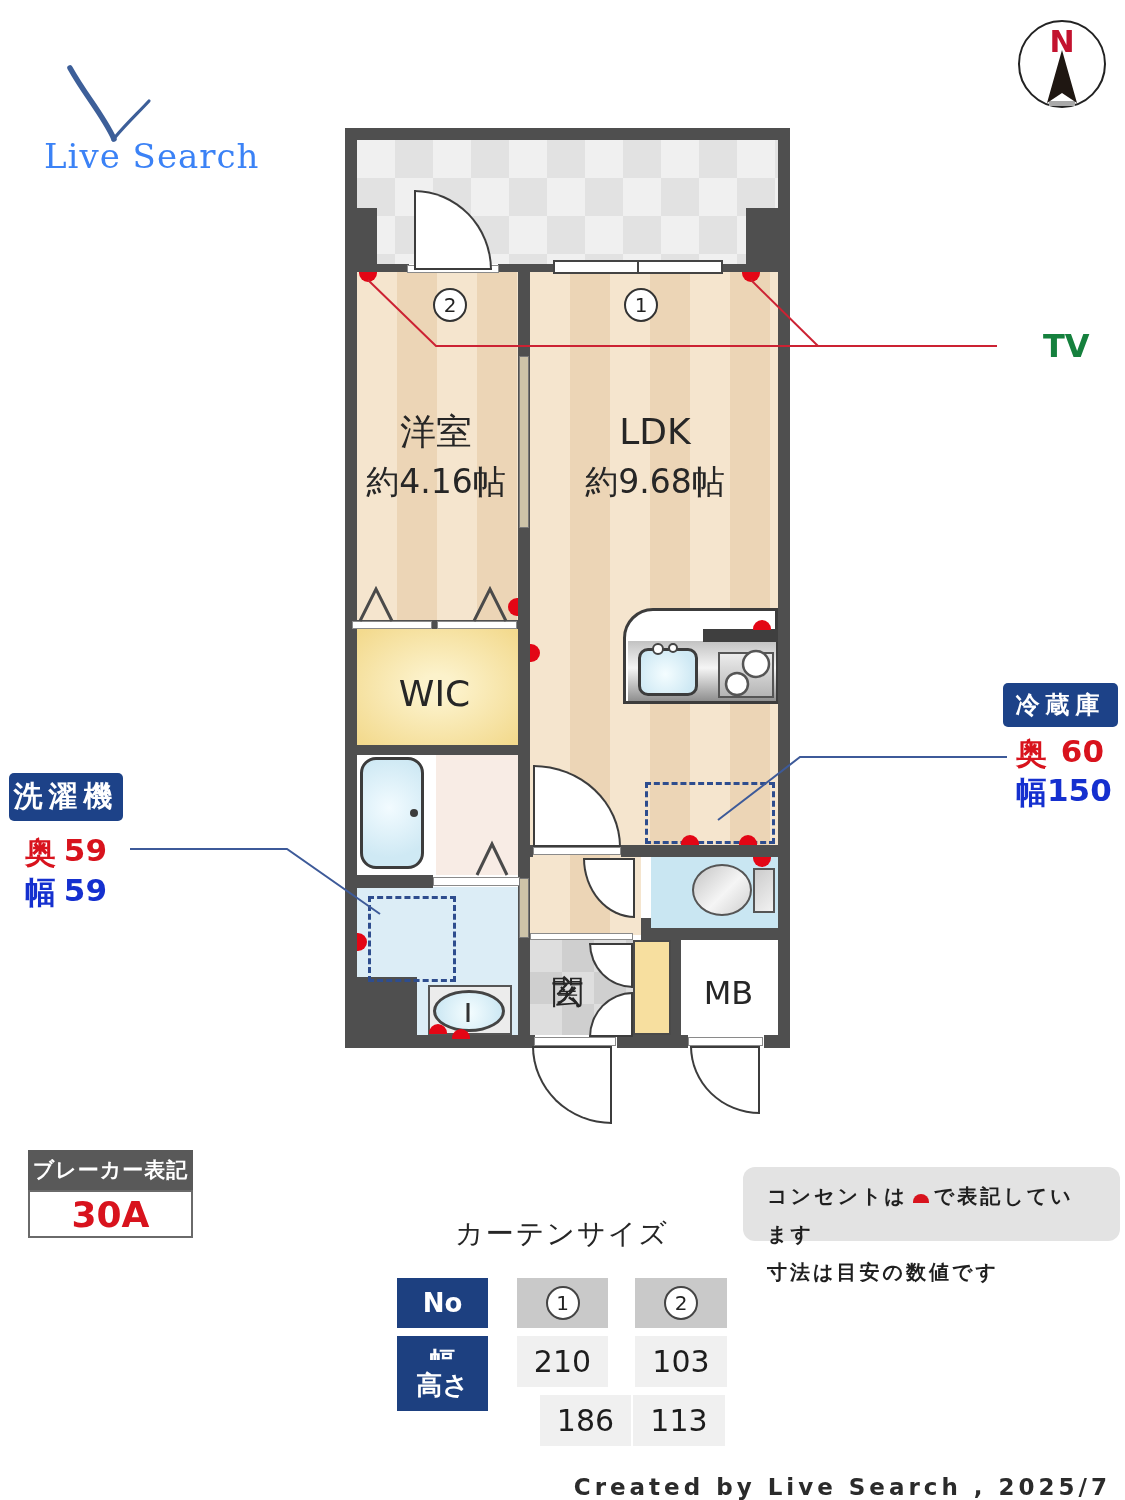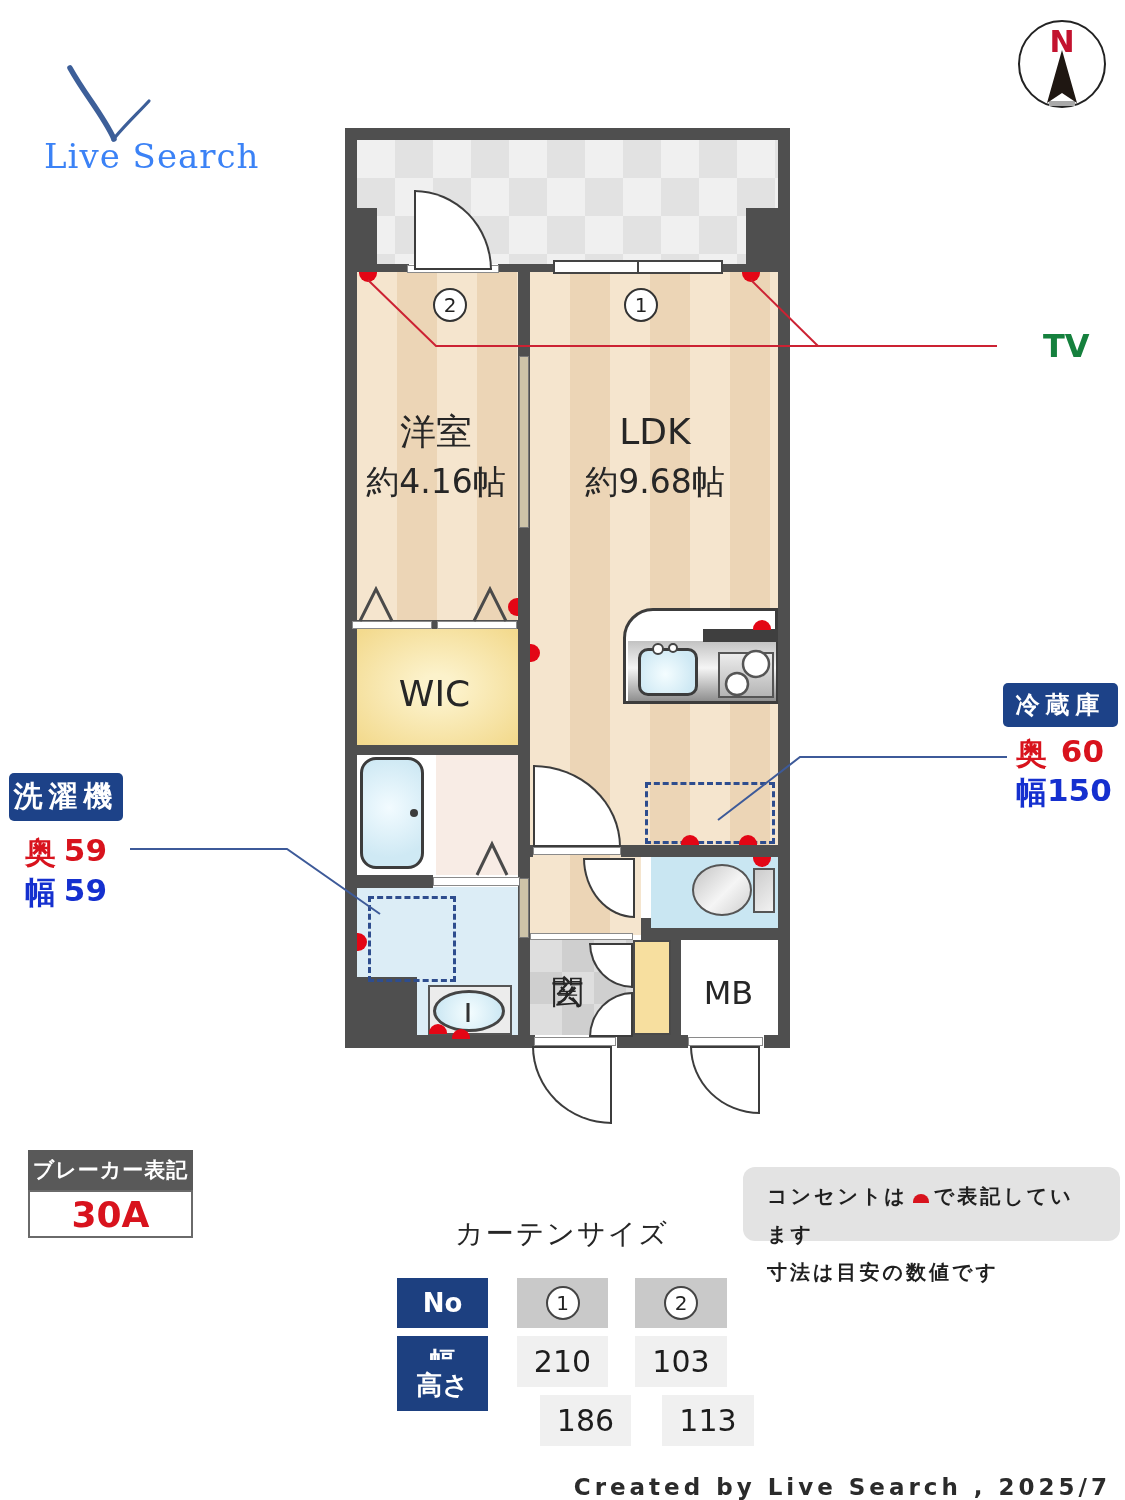--- a/index.html
+++ b/index.html
@@ -235,17 +235,17 @@
 
   <div class="cell cell-col" style="left:517px;top:1278px;width:91px;height:50px;">
     <span class="circ-num">1</span>
   </div>
   <div class="cell cell-col" style="left:635px;top:1278px;width:92px;height:50px;">
     <span class="circ-num">2</span>
   </div>
   <div class="cell cell-data" style="left:517px;top:1336px;width:91px;height:51px;">210</div>
   <div class="cell cell-data" style="left:635px;top:1336px;width:92px;height:51px;">103</div>
   <div class="cell cell-data" style="left:540px;top:1395px;width:91px;height:51px;">186</div>
-  <div class="cell cell-data" style="left:662px;top:1395px;width:92px;height:51px;">113</div>
+  <div class="cell cell-data" style="left:633px;top:1395px;width:92px;height:51px;">113</div>
 
   <div class="credit" style="right:14px;top:1458px;margin-top:16px;">Created by Live Search , 2025/7</div>
 
 </div>
 
 </body></html>

